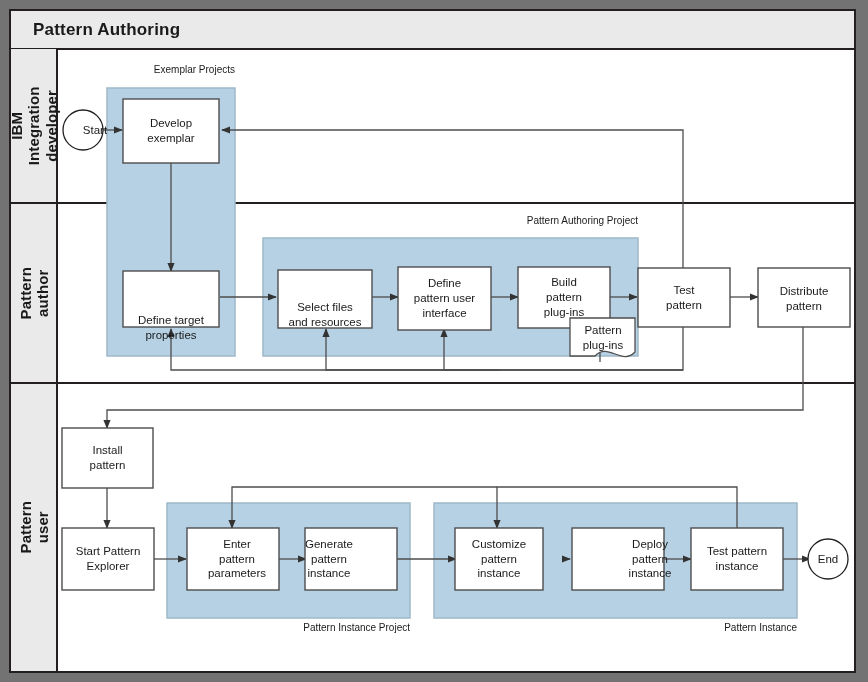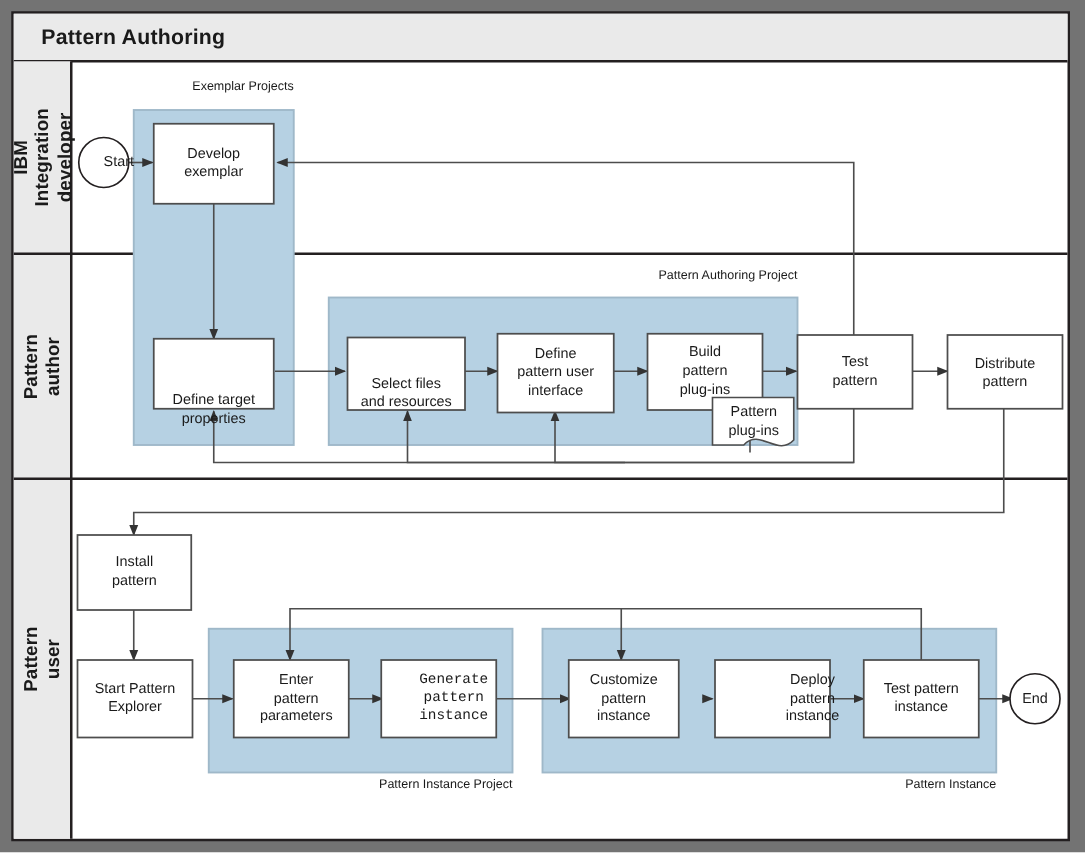--- a/index.html
+++ b/index.html
@@ -221,21 +221,21 @@
   <div class="node-label" style="left:758px; top:268px; width:92px; height:62px;">Distribute
 pattern</div>
 
   <div class="node-label" style="left:62px; top:428px; width:91px; height:60px;">Install
 pattern</div>
   <div class="node-label" style="left:62px; top:528px; width:92px; height:62px;">Start Pattern
 Explorer</div>
   <div class="node-label" style="left:187px; top:528px; width:100px; height:62px;">Enter
 pattern
 parameters</div>
-  <div class="node-label" style="left:323px; top:528px; width:80px; height:62px;font-family:Liberation Mono, monospace;">Generate
+  <div class="node-label" style="left:289px; top:528px; width:80px; height:62px;">Generate
 pattern
 instance</div>
   <div class="node-label" style="left:455px; top:528px; width:88px; height:62px;">Customize
 pattern
 instance</div>
   <div class="node-label" style="left:572px; top:528px; width:92px; height:62px;margin-left:32px;">Deploy
 pattern
 instance</div>
   <div class="node-label" style="left:691px; top:528px; width:92px; height:62px;">Test pattern
 instance</div>

